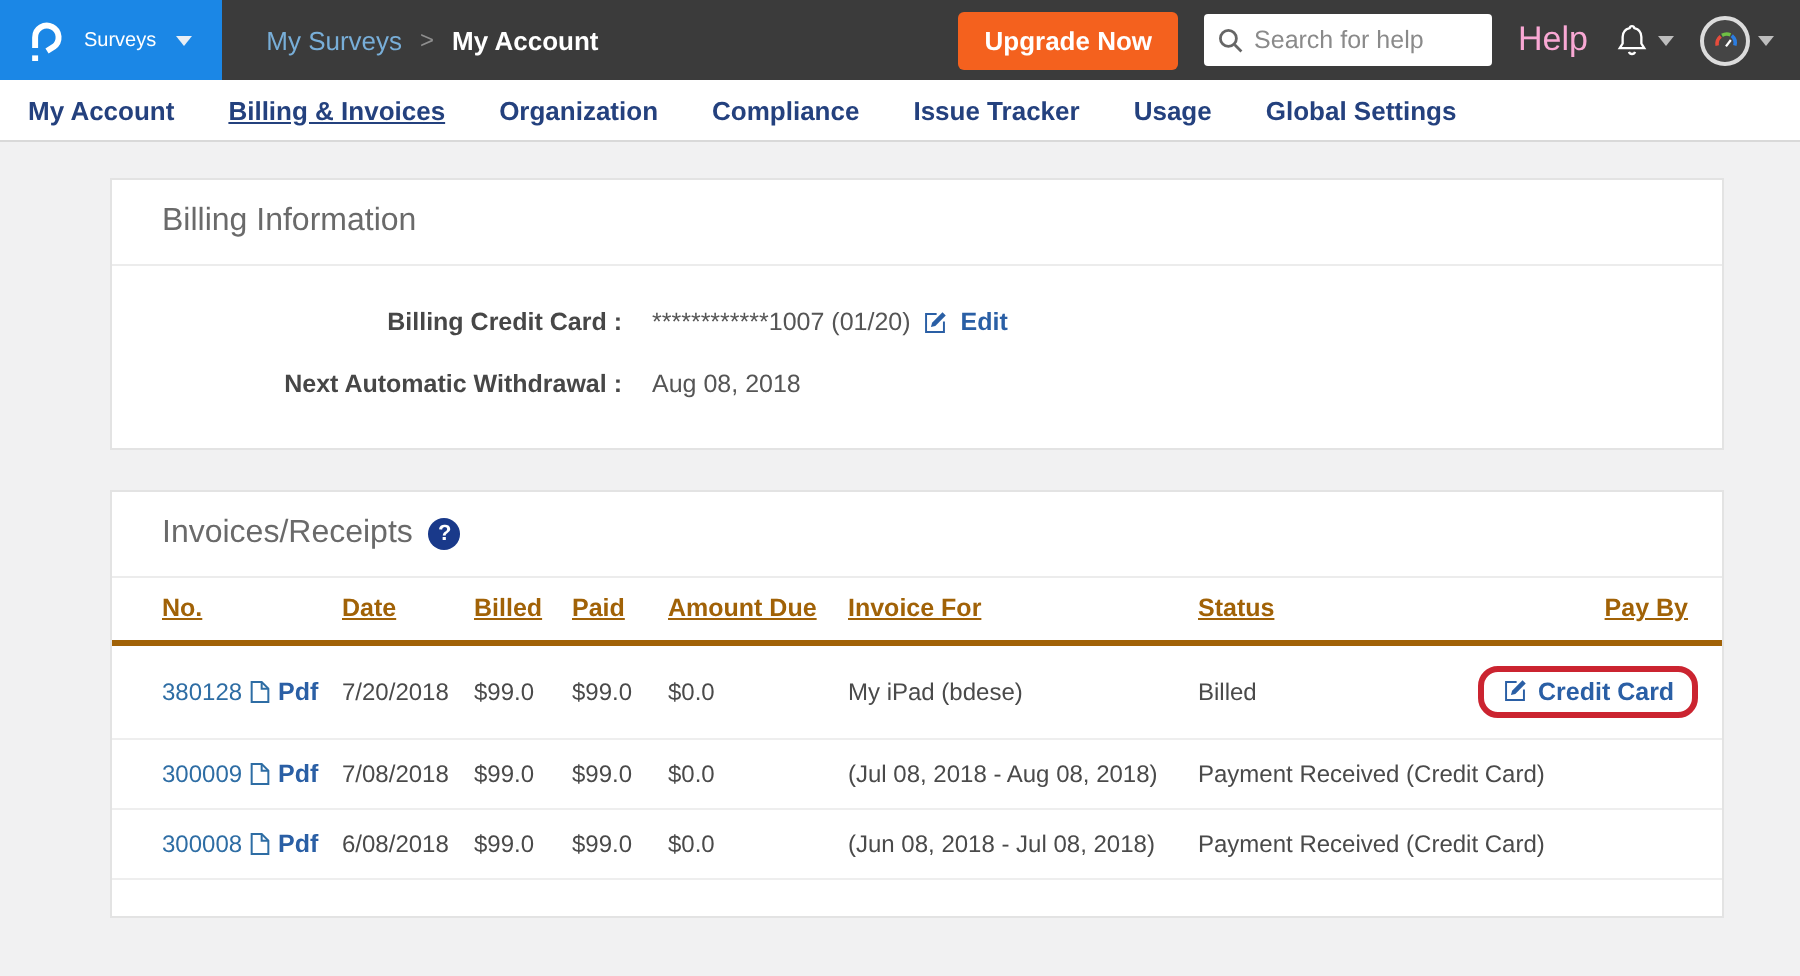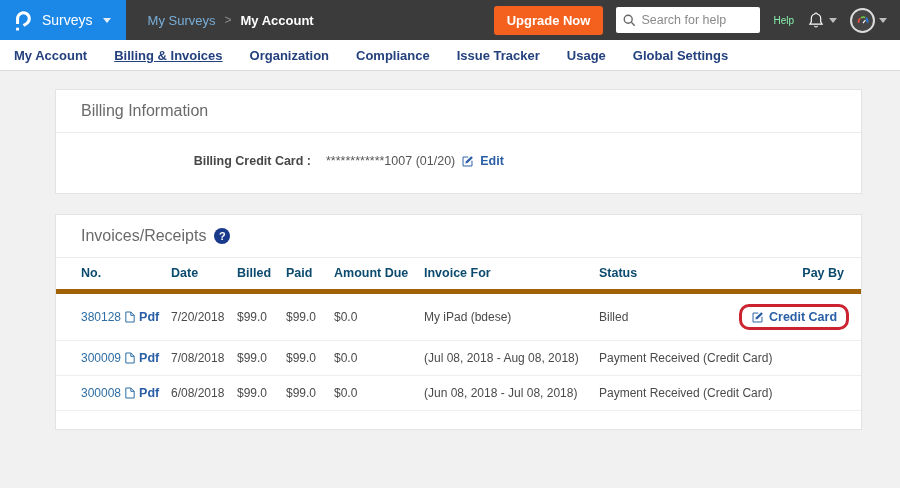--- a/index.html
+++ b/index.html
@@ -3,37 +3,37 @@
 <meta charset="utf-8">
 <style>
   * { box-sizing: border-box; margin: 0; padding: 0; }
   html,body { width:900px; height:488px; overflow:hidden; }
   body { font-family:"Liberation Sans", sans-serif; background:#f1f1f2; }
 
   
   .topbar { height:40px; background:#3b3b3b; display:flex; align-items:center; color:#fff; }
   .product { background:#1b87e6; height:40px; display:flex; align-items:center; gap:10px;
              padding:0 15px 0 11px; cursor:pointer; }
-  .product-label { font-size:14px; color:#fff; }
+  .product-label { font-size:10px; color:#fff; }
   .caret { width:0; height:0; border-left:4px solid transparent; border-right:4px solid transparent;
            border-top:5px solid #e8eef5; display:inline-block; }
   .breadcrumb { margin-left:22px; display:flex; align-items:center; gap:9px; font-size:13px; }
   .crumb-parent { color:#78aed8; cursor:pointer; }
   .crumb-sep { color:#8f8f8f; font-size:12px; }
   .crumb-current { color:#ffffff; font-weight:bold; }
   .topbar-right { margin-left:auto; display:flex; align-items:center; gap:13px; padding-right:13px; }
   .upgrade-btn { background:#f4611e; color:#fff; font-weight:bold; font-size:13px;
                  font-family:"Liberation Sans",sans-serif; padding:7px 13px; border:none;
                  border-radius:3px; cursor:pointer; }
   .searchbox { width:144px; height:26px; background:#fff; border-radius:2px; display:flex;
                align-items:center; padding:0 7px; gap:5px; }
   .searchbox input { border:none; outline:none; font-size:12.5px; width:100%; color:#333;
                      font-family:"Liberation Sans",sans-serif; }
   .searchbox input::placeholder { color:#8a8a8a; }
-  .help-link { font-size:10px; color:#86efac; cursor:pointer; }
+  .help-link { font-size:17px; color:#f9a8d4; cursor:pointer; }
   .bell-wrap, .avatar-wrap { display:flex; align-items:center; gap:4px; cursor:pointer; }
   .avatar { width:25px; height:25px; border-radius:50%; border:2px solid #dcdcdc; background:#454545;
             display:flex; align-items:center; justify-content:center; overflow:hidden; }
 
   
   .navbar { background:#fff; height:31px; border-bottom:1px solid #d9d9d9; display:flex;
             align-items:center; padding-left:14px; gap:27px; }
   .tab { font-size:13px; font-weight:bold; color:#24417e; text-decoration:none; cursor:pointer; white-space:nowrap; }
   .tab.active { text-decoration:underline; }
 
@@ -50,29 +50,29 @@
   
   .fields { padding:13px 0 16px 0; }
   .field-row { display:flex; align-items:center; padding:8px 0 9px 0; }
   .field-label { width:255px; text-align:right; font-weight:bold; font-size:12.5px; color:#474747; }
   .field-value { margin-left:15px; font-size:12.5px; color:#555; display:flex; align-items:center; gap:6px; }
   .link-bold { color:#2a5fa5; font-weight:bold; font-size:12.5px; text-decoration:none; cursor:pointer; }
   .link { color:#2e6da4; text-decoration:none; cursor:pointer; }
 
   
   table.invoices { width:100%; border-collapse:collapse; table-layout:fixed; font-size:12px; }
-  .invoices th { text-align:left; font-weight:bold; color:#0c4a6e; padding:8px 0 9px 0;
-                 border-bottom:5px solid #a16207; white-space:nowrap; font-size:12.5px; }
+  .invoices th { text-align:left; font-weight:bold; color:#a16207; padding:8px 0 9px 0;
+                 border-bottom:3px solid #a16207; white-space:nowrap; font-size:12.5px;text-decoration:underline; }
   .invoices td { padding:10px 0; border-bottom:1px solid #eeeeee; color:#4a4a4a; white-space:nowrap; }
   .invoices th:first-child, .invoices td:first-child { padding-left:25px; }
   .invoices th:last-child, .invoices td:last-child { text-align:right; padding-right:17px; }
   .no-cell { display:flex; align-items:center; gap:4px; }
   .annotation { display:inline-flex; align-items:center; gap:5px; border:3px solid #cb2430;
                 border-radius:10px; padding:3px 9px; }
-  .payby-link { display:inline-flex; align-items:flex-end; gap:5px; }
+  .payby-link { display:inline-flex; align-items:flex-start; gap:5px; }
   .table-bottom-pad { height:18px; }
 
   svg { display:block; }
 </style>
 </head>
 <body>
 
 <div class="topbar">
   <div class="product">
     <span>
@@ -153,20 +153,24 @@
           <span>************1007 (01/20)</span>
           <span>
             <svg width="13" height="13" viewBox="0 0 16 16" fill="none">
               <path d="M13.5 7v6.5H2.5V2.5H9" stroke="#2a5fa5" stroke-width="1.2"></path>
               <path d="M6.2 7.8 12.6 1.4l2 2L8.2 9.8l-2.7.7z" fill="#2a5fa5"></path>
             </svg>
           </span>
           <a class="link-bold">Edit</a>
         </span>
       </div>
+      <div class="field-row">
+        <span class="field-label">Next Automatic Withdrawal :</span>
+        <span class="field-value">Aug 08, 2018</span>
+      </div>
     </div>
   </div>
 
   <div class="card">
     <div class="card-header">
       <span>Invoices/Receipts</span>
       <span class="help-badge">?</span>
     </div>
 
     <table class="invoices">

